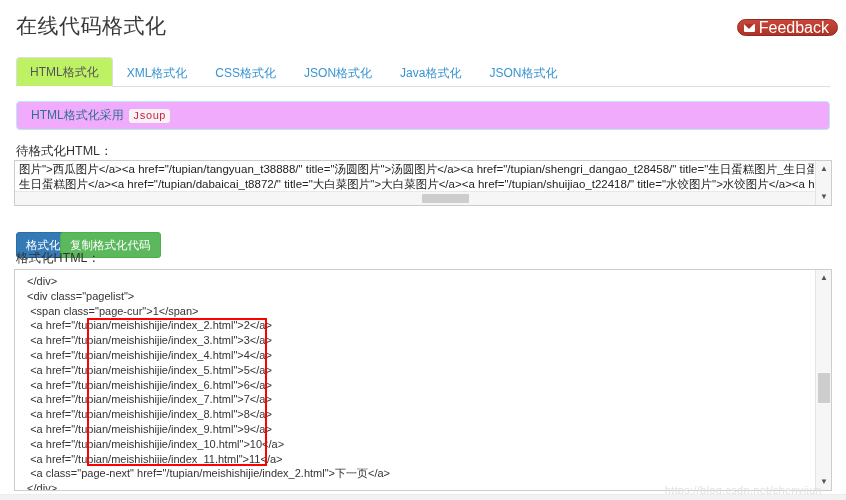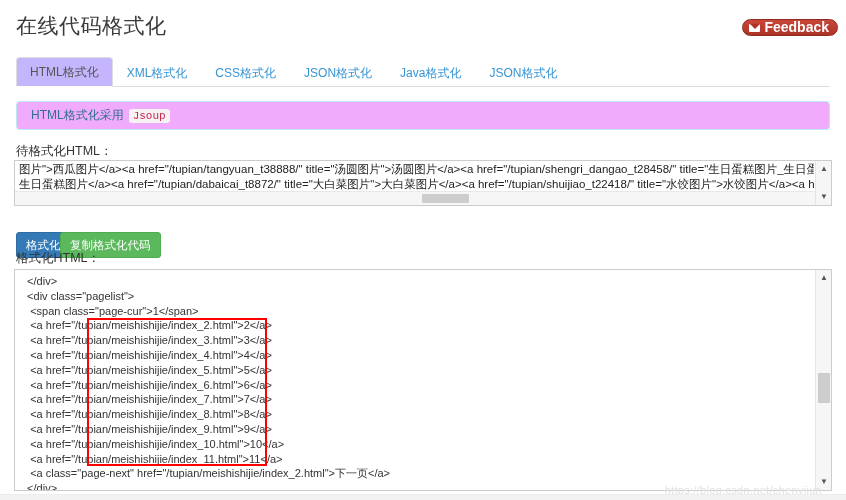--- a/index.html
+++ b/index.html
@@ -29,22 +29,22 @@
   .feedback-btn {
     position: absolute;
     right: 8px; top: 19px;
     height: 17px;
     padding: 0 8px 0 6px;
     background: #c0392b;
     background: linear-gradient(#c9463a, #ad3326);
     border: 1px solid #8f2a1e;
     border-radius: 9px;
     color: #ffffff;
-    font-size: 14px;
-    font-weight: bold;
+    font-size: 16px;
+    font-weight: normal;
     line-height: 15px;
     display: flex;
     align-items: center;
     gap: 4px;
     cursor: pointer;
     white-space: nowrap;
   }
   .feedback-btn .env {
     display: inline-block;
     width: 11px; height: 8px;
@@ -79,21 +79,21 @@
     line-height: 16px;
     cursor: pointer;
     border: 1px solid transparent;
     border-bottom: none;
     position: relative;
     top: 1px;
     white-space: nowrap;
   }
   .tab.active {
     color: #555555;
-    background: #c4b5fd;
+    background: #bef264;
     border: 1px solid #dddddd;
     border-bottom: 1px solid #ffffff;
     border-radius: 4px 4px 0 0;
     cursor: default;
   }
 
   
   .alert {
     position: absolute;
     left: 16px; top: 101px;

